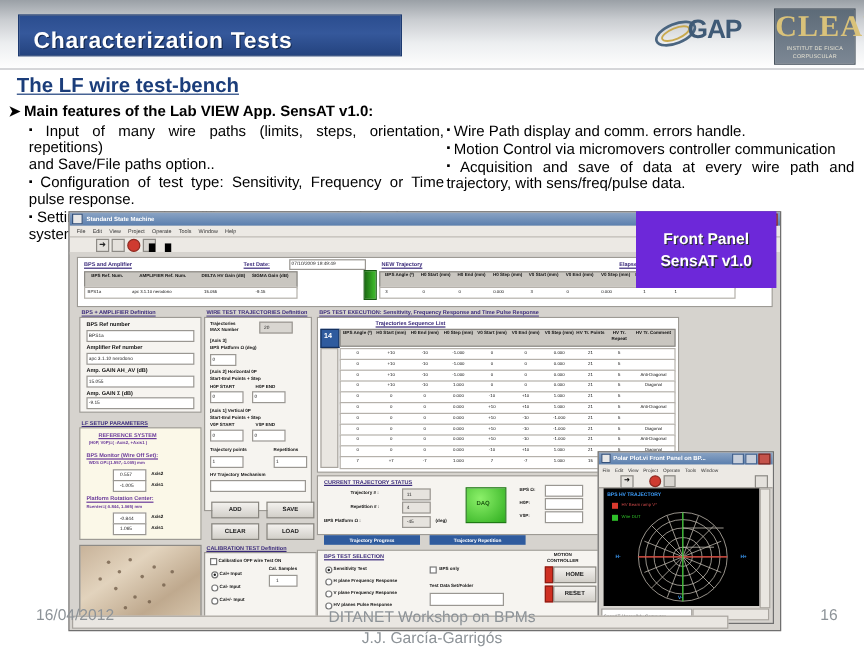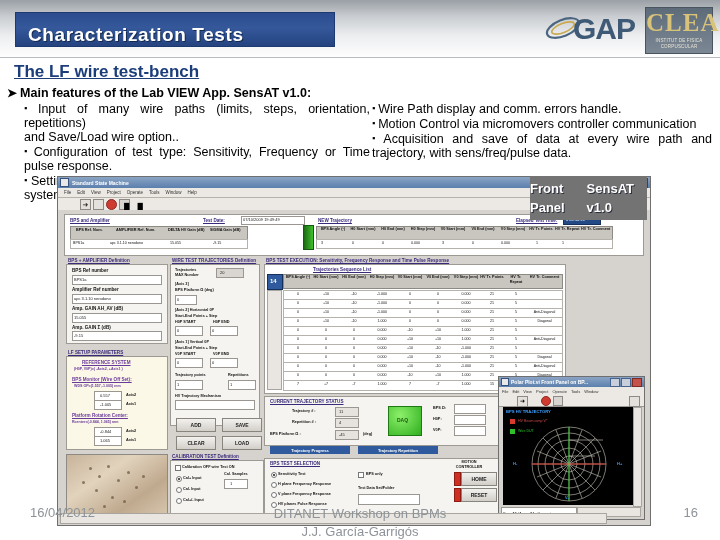--- a/index.html
+++ b/index.html
@@ -27,21 +27,21 @@
     color:#ffffff;font-weight:bold;font-size:19px;letter-spacing:.6px;
     padding-left:12px;
     text-shadow:1px 1px 0 #15294f;
     white-space:nowrap;
   }
   
   .logo-gap{
     position:absolute;left:545px;top:10px;width:95px;height:40px;
   }
   .logo-gap .gaptext{
-    position:absolute;left:28px;top:2px;font-size:30px;font-weight:bold;
+    position:absolute;left:28px;top:2px;font-size:22px;font-weight:bold;
     color:#3f5a76;font-family:"Liberation Sans",sans-serif;letter-spacing:-1px;
   }
   .logo-ific{
     position:absolute;left:645px;top:7px;width:66px;height:45px;
     background:linear-gradient(to bottom,#5d6b78,#7c8794);
     border:1px solid #49545f;
   }
   .logo-ific .ific-main{
     position:absolute;left:0;top:1px;width:66px;text-align:center;
     font-size:25px;font-weight:bold;color:#d9c27a;letter-spacing:1px;
@@ -63,23 +63,23 @@
   }
   .main-bullet .arrow{color:#000;font-size:12px;margin-right:3px;}
   .col{
     position:absolute;font-size:12.5px;color:#000;line-height:14px;
   }
   .col-left{left:24px;top:101px;width:346px;text-align:justify;}
   .col-right{left:372px;top:101px;width:340px;text-align:justify;}
   .sq{font-size:9px;vertical-align:2px;margin-right:3px;}
   
   .fp-caption{
-    position:absolute;left:530px;top:176px;width:117px;height:44px;
-    background:#737373;
-    display:flex;flex-direction:row;align-items:center;justify-content:center;
+    position:absolute;left:530px;top:176px;width:117px;height:64px;
+    background:#6d28d9;
+    display:flex;flex-direction:column;align-items:center;justify-content:center;
   }
   .fp-caption div{
     color:#ffffff;font-weight:bold;font-size:13px;line-height:19px;
     text-shadow:1px 1px 0 #2c2f3c;
   }
   
   .lv-win{
     position:absolute;left:57px;top:176px;width:592px;height:348px;
     background:#d6d3ce;border:1px solid #6f6f6f;
     font-family:"Liberation Sans",sans-serif;overflow:hidden;
@@ -183,21 +183,21 @@
 </div>
 
 <div class="sec-head">The LF wire test-bench</div>
 
 <div class="main-bullet">
   <span class="arrow">➤</span><span>Main features of the Lab VIEW App. SensAT v1.0:</span>
 </div>
 
 <div class="col col-left">
   <div><span class="sq">▪</span><span>Input of many wire paths (limits, steps, orientation, repetitions)</span></div>
-  <div><span>and Save/Load wire option..</span></div>
+  <div><span>and Save/File paths option..</span></div>
   <div><span class="sq">▪</span><span>Configuration of test type: Sensitivity, Frequency or Time pulse response.</span></div>
   <div><span class="sq">▪</span><span>Setting of BPS and Amplifier parameters and Wire reference system.</span></div>
 </div>
 
 <div class="col col-right">
   <div><span class="sq">▪</span><span>Wire Path display and comm. errors handle.</span></div>
   <div><span class="sq">▪</span><span>Motion Control via micromovers controller communication</span></div>
   <div><span class="sq">▪</span><span>Acquisition and save of data at every wire path and trajectory, with sens/freq/pulse data.</span></div>
 </div>
 

